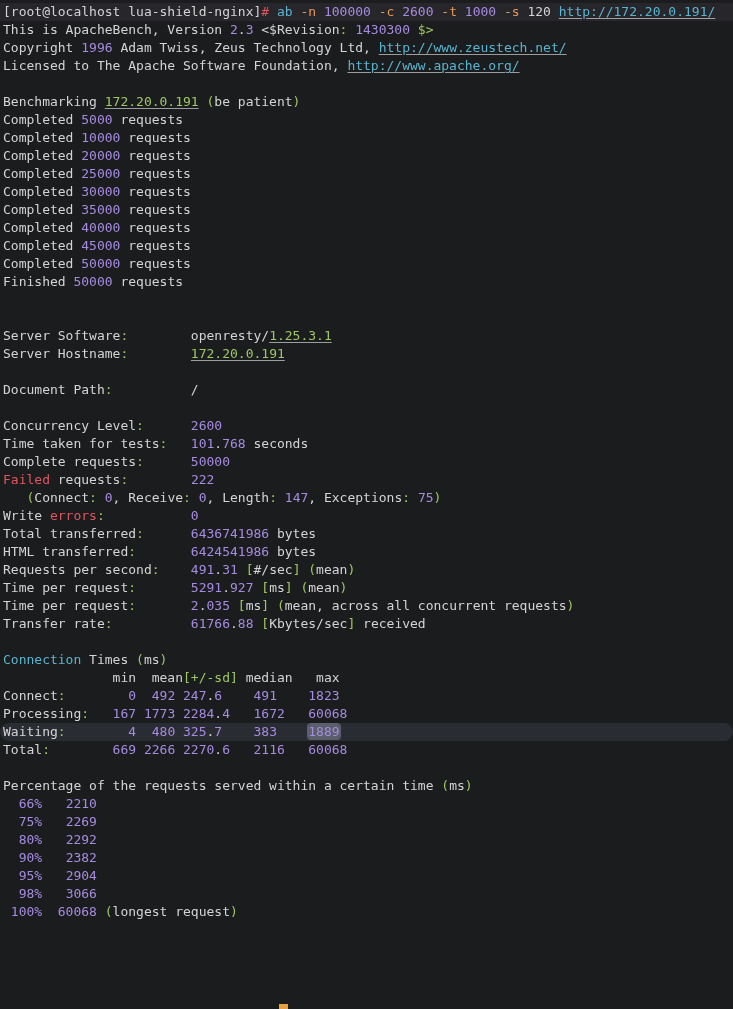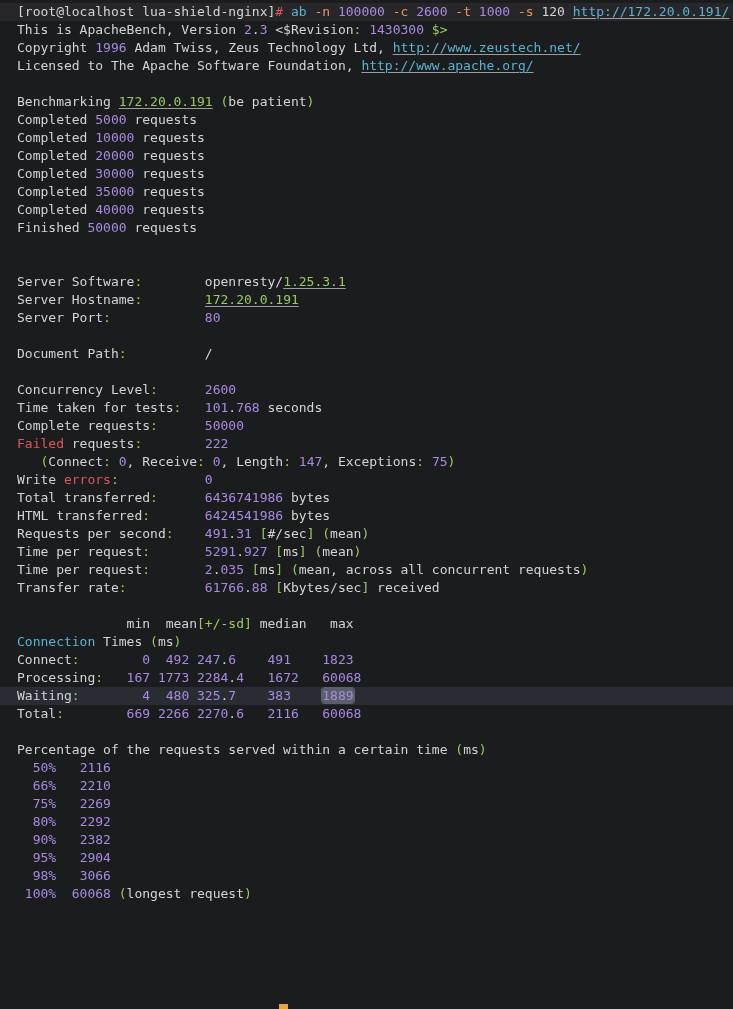--- a/index.html
+++ b/index.html
@@ -6,23 +6,23 @@
   body {
     width:733px; height:1009px; overflow:hidden;
     background:var(--bg, #1b1c1e);
     position:relative;
   }
   #terminal {
     font-family:"DejaVu Sans Mono", monospace;
     font-size:13px; line-height:18px;
     padding-top:3px;
   }
-  .line { height:18px; padding-left:17px; white-space:pre; }
+  .line { height:18px; padding-left:3px; white-space:pre; }
   .hl-cmd { background:var(--cmdbg); }
-  .hl-row { background:var(--rowbg); }
+  .hl-row { background:var(--rowbg);border-radius:9px; }
   .c-fg     { color:var(--fg); }
   .c-red    { color:var(--red); }
   .c-orange { color:var(--orange); }
   .c-cyan   { color:var(--cyan); }
   .c-purple { color:var(--purple); }
   .c-green  { color:var(--green); }
   .u {
     text-decoration:underline;
     text-decoration-thickness:1px;
     text-underline-offset:2px;
@@ -45,54 +45,55 @@
 <div id="terminal">
     <div class="line hl-cmd"><span class="c-fg">[root@localhost lua-shield-nginx]</span><span class="c-red">#</span><span class="c-fg"> </span><span class="c-cyan">ab</span><span class="c-fg"> </span><span class="c-orange">-n</span><span class="c-fg"> </span><span class="c-purple">100000</span><span class="c-fg"> </span><span class="c-orange">-c</span><span class="c-fg"> </span><span class="c-purple">2600</span><span class="c-fg"> </span><span class="c-orange">-t</span><span class="c-fg"> </span><span class="c-purple">1000</span><span class="c-fg"> </span><span class="c-orange">-s</span><span class="c-fg"> 120 </span><span class="c-cyan u">http://172.20.0.191/</span></div>
     <div class="line"><span class="c-fg">This is ApacheBench, Version </span><span class="c-purple">2</span><span class="c-fg">.</span><span class="c-purple">3</span><span class="c-fg"> &lt;$Revision</span><span class="c-green">:</span><span class="c-fg"> </span><span class="c-purple">1430300</span><span class="c-fg"> </span><span class="c-green">$&gt;</span></div>
     <div class="line"><span class="c-fg">Copyright </span><span class="c-purple">1996</span><span class="c-fg"> Adam Twiss, Zeus Technology Ltd, </span><span class="c-cyan u">http://www.zeustech.net/</span></div>
     <div class="line"><span class="c-fg">Licensed to The Apache Software Foundation, </span><span class="c-cyan u">http://www.apache.org/</span></div>
     <div class="line"></div>
     <div class="line"><span class="c-fg">Benchmarking </span><span class="c-green u">172.20.0.191</span><span class="c-fg"> </span><span class="c-green">(</span><span class="c-fg">be patient</span><span class="c-green">)</span></div>
     <div class="line"><span class="c-fg">Completed </span><span class="c-purple">5000</span><span class="c-fg"> requests</span></div>
     <div class="line"><span class="c-fg">Completed </span><span class="c-purple">10000</span><span class="c-fg"> requests</span></div>
     <div class="line"><span class="c-fg">Completed </span><span class="c-purple">20000</span><span class="c-fg"> requests</span></div>
+    <div class="line"><span class="c-fg">Completed </span><span class="c-purple">25000</span><span class="c-fg"> requests</span></div>
     <div class="line"><span class="c-fg">Completed </span><span class="c-purple">30000</span><span class="c-fg"> requests</span></div>
     <div class="line"><span class="c-fg">Completed </span><span class="c-purple">35000</span><span class="c-fg"> requests</span></div>
     <div class="line"><span class="c-fg">Completed </span><span class="c-purple">40000</span><span class="c-fg"> requests</span></div>
+    <div class="line"><span class="c-fg">Completed </span><span class="c-purple">45000</span><span class="c-fg"> requests</span></div>
+    <div class="line"><span class="c-fg">Completed </span><span class="c-purple">50000</span><span class="c-fg"> requests</span></div>
     <div class="line"><span class="c-fg">Finished </span><span class="c-purple">50000</span><span class="c-fg"> requests</span></div>
     <div class="line"></div>
     <div class="line"></div>
     <div class="line"><span class="c-fg">Server Software</span><span class="c-green">:</span><span class="c-fg">        openresty/</span><span class="c-green u">1.25.3.1</span></div>
     <div class="line"><span class="c-fg">Server Hostname</span><span class="c-green">:</span><span class="c-fg">        </span><span class="c-green u">172.20.0.191</span></div>
-    <div class="line"><span class="c-fg">Server Port</span><span class="c-green">:</span><span class="c-fg">            </span><span class="c-purple">80</span></div>
     <div class="line"></div>
     <div class="line"><span class="c-fg">Document Path</span><span class="c-green">:</span><span class="c-fg">          /</span></div>
     <div class="line"></div>
     <div class="line"><span class="c-fg">Concurrency Level</span><span class="c-green">:</span><span class="c-fg">      </span><span class="c-purple">2600</span></div>
     <div class="line"><span class="c-fg">Time taken for tests</span><span class="c-green">:</span><span class="c-fg">   </span><span class="c-purple">101</span><span class="c-fg">.</span><span class="c-purple">768</span><span class="c-fg"> seconds</span></div>
     <div class="line"><span class="c-fg">Complete requests</span><span class="c-green">:</span><span class="c-fg">      </span><span class="c-purple">50000</span></div>
     <div class="line"><span class="c-red">Failed</span><span class="c-fg"> requests</span><span class="c-green">:</span><span class="c-fg">        </span><span class="c-purple">222</span></div>
     <div class="line"><span class="c-fg">   </span><span class="c-green">(</span><span class="c-fg">Connect</span><span class="c-green">:</span><span class="c-fg"> </span><span class="c-purple">0</span><span class="c-fg">, Receive</span><span class="c-green">:</span><span class="c-fg"> </span><span class="c-purple">0</span><span class="c-fg">, Length</span><span class="c-green">:</span><span class="c-fg"> </span><span class="c-purple">147</span><span class="c-fg">, Exceptions</span><span class="c-green">:</span><span class="c-fg"> </span><span class="c-purple">75</span><span class="c-green">)</span></div>
     <div class="line"><span class="c-fg">Write </span><span class="c-red">errors</span><span class="c-green">:</span><span class="c-fg">           </span><span class="c-purple">0</span></div>
     <div class="line"><span class="c-fg">Total transferred</span><span class="c-green">:</span><span class="c-fg">      </span><span class="c-purple">6436741986</span><span class="c-fg"> bytes</span></div>
     <div class="line"><span class="c-fg">HTML transferred</span><span class="c-green">:</span><span class="c-fg">       </span><span class="c-purple">6424541986</span><span class="c-fg"> bytes</span></div>
     <div class="line"><span class="c-fg">Requests per second</span><span class="c-green">:</span><span class="c-fg">    </span><span class="c-purple">491</span><span class="c-fg">.</span><span class="c-purple">31</span><span class="c-fg"> </span><span class="c-green">[</span><span class="c-fg">#/sec</span><span class="c-green">]</span><span class="c-fg"> </span><span class="c-green">(</span><span class="c-fg">mean</span><span class="c-green">)</span></div>
     <div class="line"><span class="c-fg">Time per request</span><span class="c-green">:</span><span class="c-fg">       </span><span class="c-purple">5291</span><span class="c-fg">.</span><span class="c-purple">927</span><span class="c-fg"> </span><span class="c-green">[</span><span class="c-fg">ms</span><span class="c-green">]</span><span class="c-fg"> </span><span class="c-green">(</span><span class="c-fg">mean</span><span class="c-green">)</span></div>
     <div class="line"><span class="c-fg">Time per request</span><span class="c-green">:</span><span class="c-fg">       </span><span class="c-purple">2</span><span class="c-fg">.</span><span class="c-purple">035</span><span class="c-fg"> </span><span class="c-green">[</span><span class="c-fg">ms</span><span class="c-green">]</span><span class="c-fg"> </span><span class="c-green">(</span><span class="c-fg">mean, across all concurrent requests</span><span class="c-green">)</span></div>
     <div class="line"><span class="c-fg">Transfer rate</span><span class="c-green">:</span><span class="c-fg">          </span><span class="c-purple">61766</span><span class="c-fg">.</span><span class="c-purple">88</span><span class="c-fg"> </span><span class="c-green">[</span><span class="c-fg">Kbytes/sec</span><span class="c-green">]</span><span class="c-fg"> received</span></div>
     <div class="line"></div>
+    <div class="line"><span class="c-cyan">Connection</span><span class="c-fg"> Times </span><span class="c-green">(</span><span class="c-fg">ms</span><span class="c-green">)</span></div>
     <div class="line"><span class="c-fg">              min  mean</span><span class="c-green">[+/-sd]</span><span class="c-fg"> median   max</span></div>
-    <div class="line"><span class="c-cyan">Connection</span><span class="c-fg"> Times </span><span class="c-green">(</span><span class="c-fg">ms</span><span class="c-green">)</span></div>
     <div class="line"><span class="c-fg">Connect</span><span class="c-green">:</span><span class="c-fg">        </span><span class="c-purple">0</span><span class="c-fg">  </span><span class="c-purple">492</span><span class="c-fg"> </span><span class="c-purple">247</span><span class="c-fg">.</span><span class="c-purple">6</span><span class="c-fg">    </span><span class="c-purple">491</span><span class="c-fg">    </span><span class="c-purple">1823</span></div>
     <div class="line"><span class="c-fg">Processing</span><span class="c-green">:</span><span class="c-fg">   </span><span class="c-purple">167</span><span class="c-fg"> </span><span class="c-purple">1773</span><span class="c-fg"> </span><span class="c-purple">2284</span><span class="c-fg">.</span><span class="c-purple">4</span><span class="c-fg">   </span><span class="c-purple">1672</span><span class="c-fg">   </span><span class="c-purple">60068</span></div>
     <div class="line hl-row"><span class="c-fg">Waiting</span><span class="c-green">:</span><span class="c-fg">        </span><span class="c-purple">4</span><span class="c-fg">  </span><span class="c-purple">480</span><span class="c-fg"> </span><span class="c-purple">325</span><span class="c-fg">.</span><span class="c-purple">7</span><span class="c-fg">    </span><span class="c-purple">383</span><span class="c-fg">    </span><span class="c-purple match">1889</span></div>
     <div class="line"><span class="c-fg">Total</span><span class="c-green">:</span><span class="c-fg">        </span><span class="c-purple">669</span><span class="c-fg"> </span><span class="c-purple">2266</span><span class="c-fg"> </span><span class="c-purple">2270</span><span class="c-fg">.</span><span class="c-purple">6</span><span class="c-fg">   </span><span class="c-purple">2116</span><span class="c-fg">   </span><span class="c-purple">60068</span></div>
     <div class="line"></div>
     <div class="line"><span class="c-fg">Percentage of the requests served within a certain time </span><span class="c-green">(</span><span class="c-fg">ms</span><span class="c-green">)</span></div>
-    <div class="line"><span class="c-fg">  </span><span class="c-purple">50%</span><span class="c-fg">   </span><span class="c-purple">2116</span></div>
     <div class="line"><span class="c-fg">  </span><span class="c-purple">66%</span><span class="c-fg">   </span><span class="c-purple">2210</span></div>
     <div class="line"><span class="c-fg">  </span><span class="c-purple">75%</span><span class="c-fg">   </span><span class="c-purple">2269</span></div>
     <div class="line"><span class="c-fg">  </span><span class="c-purple">80%</span><span class="c-fg">   </span><span class="c-purple">2292</span></div>
     <div class="line"><span class="c-fg">  </span><span class="c-purple">90%</span><span class="c-fg">   </span><span class="c-purple">2382</span></div>
     <div class="line"><span class="c-fg">  </span><span class="c-purple">95%</span><span class="c-fg">   </span><span class="c-purple">2904</span></div>
     <div class="line"><span class="c-fg">  </span><span class="c-purple">98%</span><span class="c-fg">   </span><span class="c-purple">3066</span></div>
     <div class="line"><span class="c-fg"> </span><span class="c-purple">100%</span><span class="c-fg">  </span><span class="c-purple">60068</span><span class="c-fg"> </span><span class="c-green">(</span><span class="c-fg">longest request</span><span class="c-green">)</span></div>
   </div>
 <div class="cursor"></div>
 

